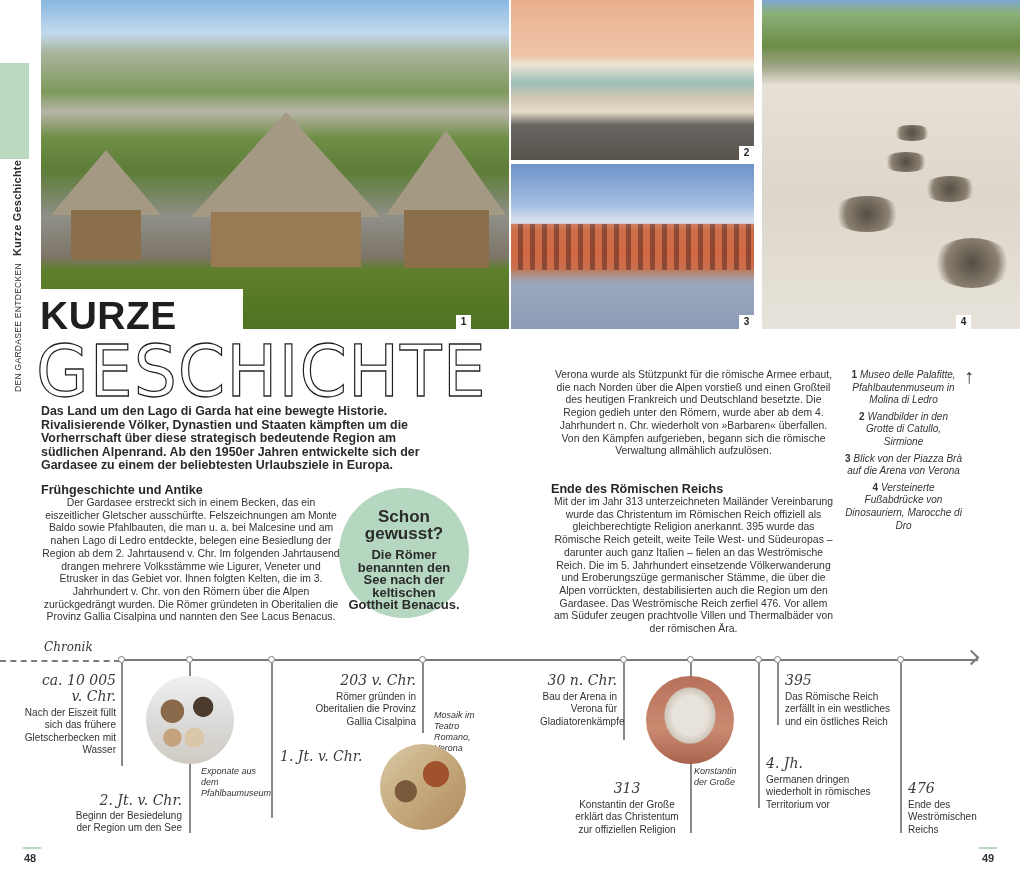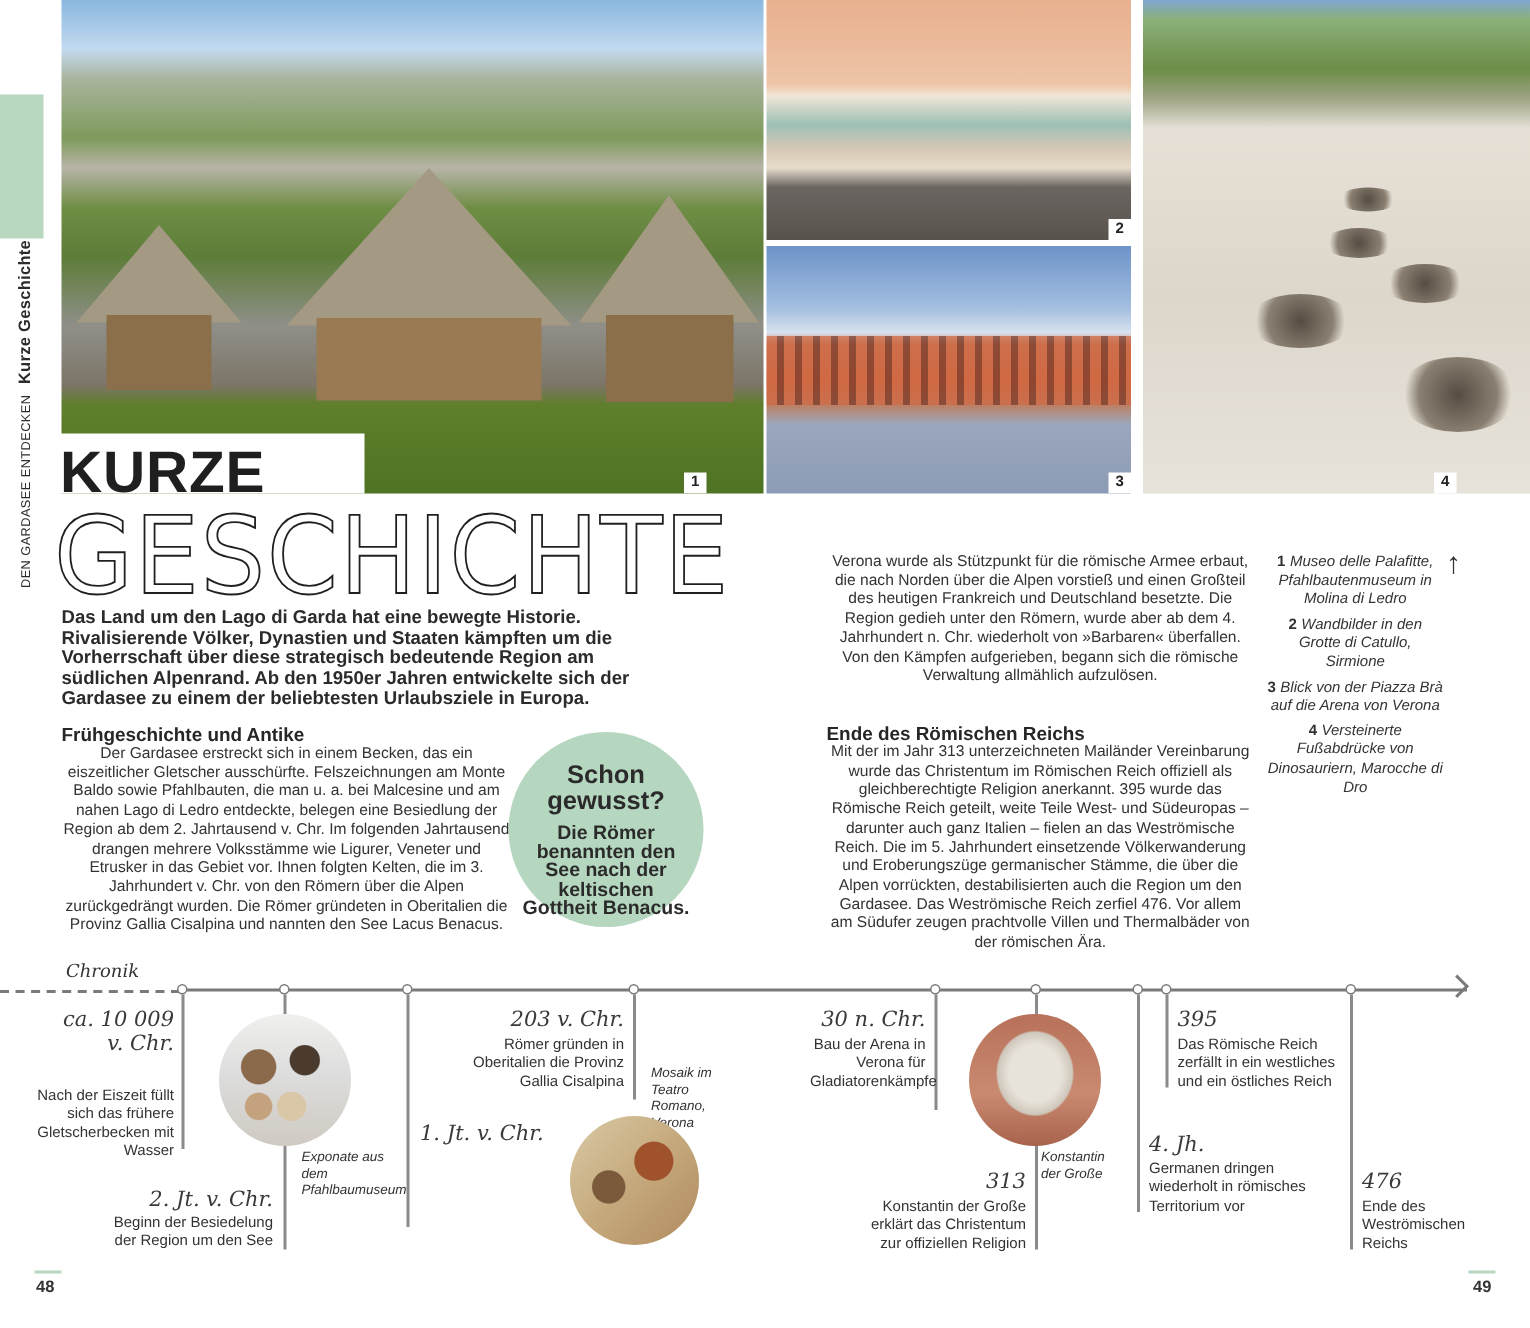--- a/index.html
+++ b/index.html
@@ -167,23 +167,23 @@
 <div class="vline" style="left:189px; top:663px; height:170px;"></div>
 <div class="vline" style="left:271px; top:663px; height:155px;"></div>
 <div class="vline" style="left:422px; top:663px; height:70px;"></div>
 <div class="vline" style="left:623px; top:663px; height:77px;"></div>
 <div class="vline" style="left:690px; top:663px; height:170px;"></div>
 <div class="vline" style="left:758px; top:663px; height:145px;"></div>
 <div class="vline" style="left:777px; top:663px; height:62px;"></div>
 <div class="vline" style="left:900px; top:663px; height:170px;"></div>
 
 <div class="abs right" style="left:20px; top:672px; width:96px;">
-  <div class="tl-year">ca. 10 009</div>
+  <div class="tl-year">ca. 10 005</div>
   <div class="tl-year">v. Chr.</div>
-  <div class="tl-text" style="margin-top:21px;">Nach der Eiszeit füllt sich das frühere Gletscherbecken mit Wasser</div>
+  <div class="tl-text" style="margin-top:3px;">Nach der Eiszeit füllt sich das frühere Gletscherbecken mit Wasser</div>
 </div>
 
 <div class="abs right" style="left:60px; top:792px; width:122px;">
   <div class="tl-year">2. Jt. v. Chr.</div>
   <div class="tl-text" style="margin-top:2px;">Beginn der Besiedelung der Region um den See</div>
 </div>
 
 <div class="circle-img img-exhibits"></div>
 <div class="abs tl-cap" style="left:201px; top:766px; width:70px;">Exponate aus dem Pfahlbaumuseum</div>
 
@@ -200,21 +200,21 @@
 <div class="circle-img img-mosaic"></div>
 
 <div class="abs right" style="left:540px; top:672px; width:77px;">
   <div class="tl-year">30 n. Chr.</div>
   <div class="tl-text" style="margin-top:3px;">Bau der Arena in Verona für Gladiatorenkämpfe</div>
 </div>
 
 <div class="circle-img img-statue"></div>
 <div class="abs tl-cap" style="left:694px; top:766px; width:55px;">Konstantin der Große</div>
 
-<div class="abs right" style="left:570px; top:780px; width:114px;">
+<div class="abs right" style="left:570px; top:780px; width:114px;text-align:center;">
   <div class="tl-year">313</div>
   <div class="tl-text" style="margin-top:3px;">Konstantin der Große erklärt das Christentum zur offiziellen Religion</div>
 </div>
 
 <div class="abs" style="left:766px; top:755px; width:120px;">
   <div class="tl-year">4. Jh.</div>
   <div class="tl-text" style="margin-top:3px;">Germanen dringen wiederholt in römisches Territorium vor</div>
 </div>
 
 <div class="abs" style="left:785px; top:672px; width:120px;">

